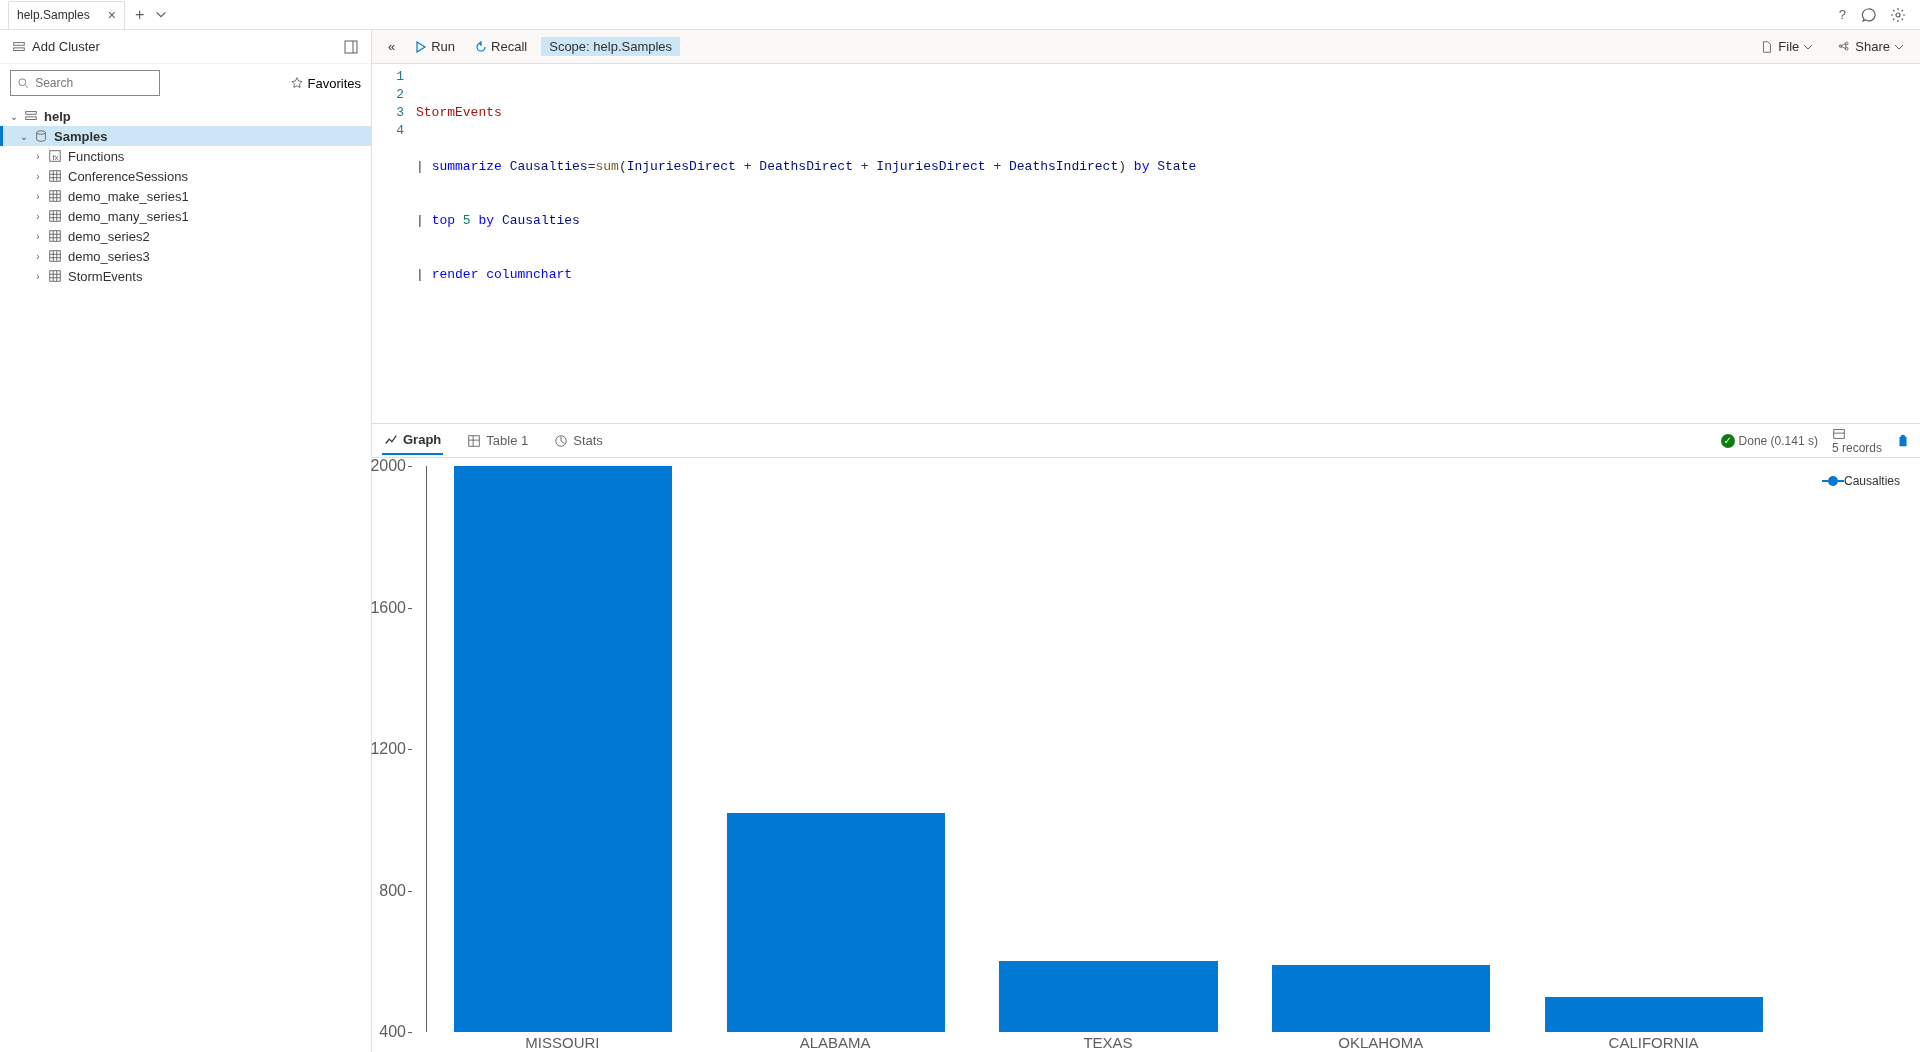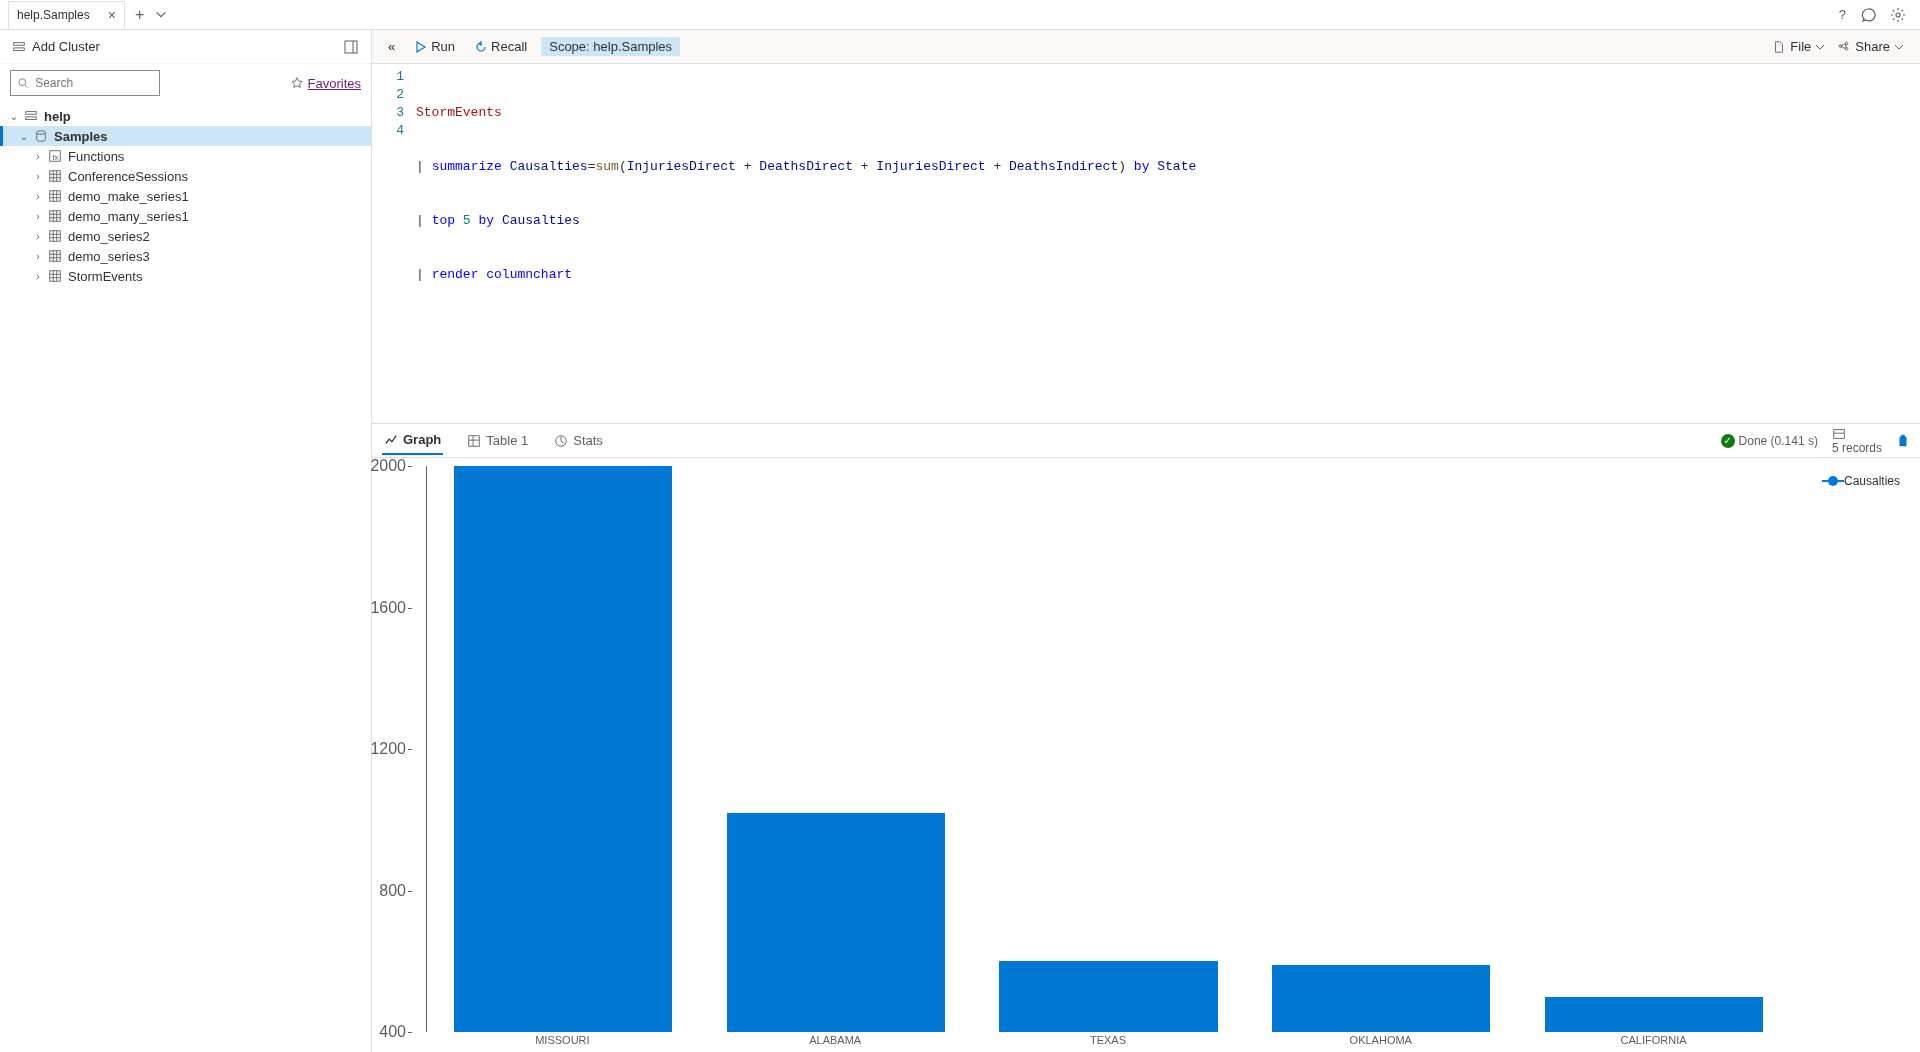--- a/index.html
+++ b/index.html
@@ -20,39 +20,39 @@
 
 
 .sb-header { display: flex; align-items: center; height: 34px; padding: 0 12px; border-bottom: 1px solid #f3f2f1; justify-content: space-between; }
 .addcluster { color: #323130; display: flex; align-items: center; gap: 6px; cursor: pointer; }
 .sb-header .panel-icon { color: #605e5c; cursor: pointer; }
 
 
 .sb-searchrow { display: flex; align-items: center; padding: 6px 10px; gap: 8px; }
 .searchbox { flex: 0 0 150px; display: flex; align-items: center; border: 1px solid #8a8886; height: 26px; padding: 0 6px; gap: 6px; }
 .searchbox input { border: none; outline: none; font-size: 12px; width: 100%; }
-.fav { margin-left: auto; color: #701a75; display: flex; align-items: center; gap: 4px; cursor: pointer; text-decoration: underline; }
+.fav { margin-left: auto; color: #000000; display: flex; align-items: center; gap: 4px; cursor: pointer; }
 
 
 .tree { padding: 4px 0; }
 .tree-item { display: flex; align-items: center; height: 20px; padding: 0 8px; cursor: pointer; gap: 4px; font-size: 13px; }
 .tree-item.selected { background: #cde6f7; border-left: 3px solid #0078d4; padding-left: 5px; }
 .tree-item .caret { width: 12px; text-align: center; color: #605e5c; font-size: 10px; }
 .tree-item .ticon { width: 16px; text-align: center; color: #605e5c; }
 .indent-1 { padding-left: 18px; }
 .indent-1.selected { padding-left: 15px; }
 .indent-2 { padding-left: 32px; }
 .bold { font-weight: 600; }
 
 
 .toolbar { height: 34px; border-bottom: 1px solid #e1dfdd; background: #faf9f8; display: flex; align-items: center; padding: 0 10px; gap: 8px; font-size: 13px; }
 .tb-btn { display: flex; align-items: center; gap: 4px; padding: 2px 6px; cursor: pointer; color: #323130; }
 .tb-btn .icon { color: #0078d4; }
 .scope { background: #cde6f7; padding: 2px 8px; border-radius: 0; }
-.tb-right { margin-left: auto; display: flex; }
+.tb-right { margin-left: auto; display: flex; gap: 12px; }
 
 
 .editor { flex: 0 0 auto; height: 360px; display: flex; font-family: Consolas, "Courier New", monospace; font-size: 13px; line-height: 18px; border-bottom: 1px solid #e1dfdd; }
 .gutter { width: 40px; text-align: right; color: #237893; padding: 4px 8px 0 0; background: #fff; }
 .gutter div { height: 18px; }
 .code { flex: 1; padding: 4px 0 0 4px; white-space: pre; }
 .code div { height: 18px; }
 .tok-tbl { color: #a31515; }
 .tok-kw  { color: #0000ff; }
 .tok-fld { color: #001080; }
@@ -73,21 +73,21 @@
 .chartwrap { flex: 1; position: relative; padding: 8px 10px 0 10px; display: flex; }
 .chart { flex: 1; position: relative; }
 .yaxis { position: absolute; left: 0; top: 0; bottom: 20px; width: 40px; }
 .ytick { position: absolute; right: 16px; font-size: 16px; color: #605e5c; transform: translateY(-50%); }
 .ytick::after { content: ''; position: absolute; right: -6px; top: 50%; width: 4px; border-top: 1px solid #605e5c; }
 .plot { position: absolute; left: 44px; right: 120px; top: 0; bottom: 20px; border-left: 1px solid #605e5c; }
 .bars { position: absolute; left: 0; right: 0; top: 0; bottom: 0; display: flex; align-items: flex-end; }
 .barcol { flex: 1; display: flex; flex-direction: column; align-items: center; justify-content: flex-end; height: 100%; position: relative; }
 .bar { width: 80%; background: #0078d4; }
 .xlabels { position: absolute; left: 44px; right: 120px; bottom: 0; height: 18px; display: flex; }
-.xlab { flex: 1; text-align: center; font-size: 11px; color: #605e5c; }
+.xlab { flex: 1; text-align: center; font-size: 15px; color: #605e5c; }
 .legend { position: absolute; right: 10px; top: 8px; font-size: 12px; color: #323130; display: flex; align-items: center; gap: 6px; }
 .legend .swatch { width: 10px; height: 10px; border-radius: 50%; background: #0078d4; position: relative; }
 .legend .swatch::before, .legend .swatch::after { content: ''; position: absolute; top: 4px; width: 6px; border-top: 2px solid #0078d4; }
 .legend .swatch::before { left: -6px; }
 .legend .swatch::after  { right: -6px; }
 
 svg { display: block; }
 </style>
 </head>
 <body>

